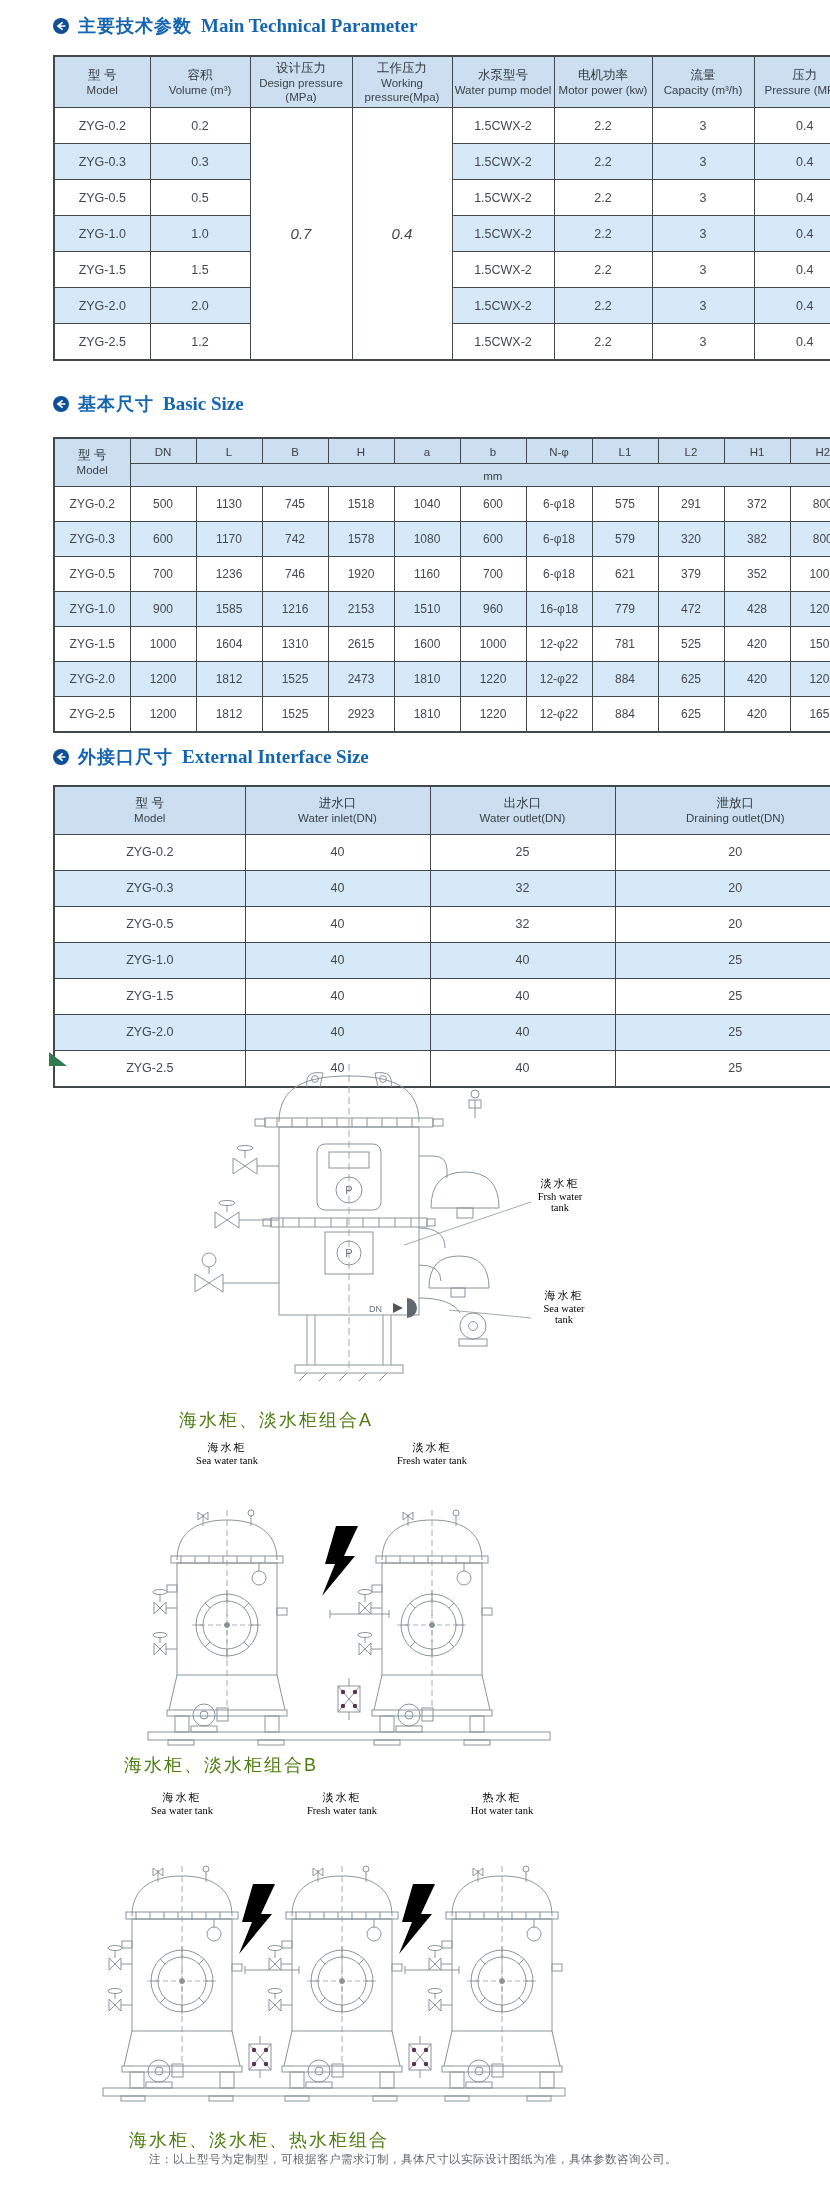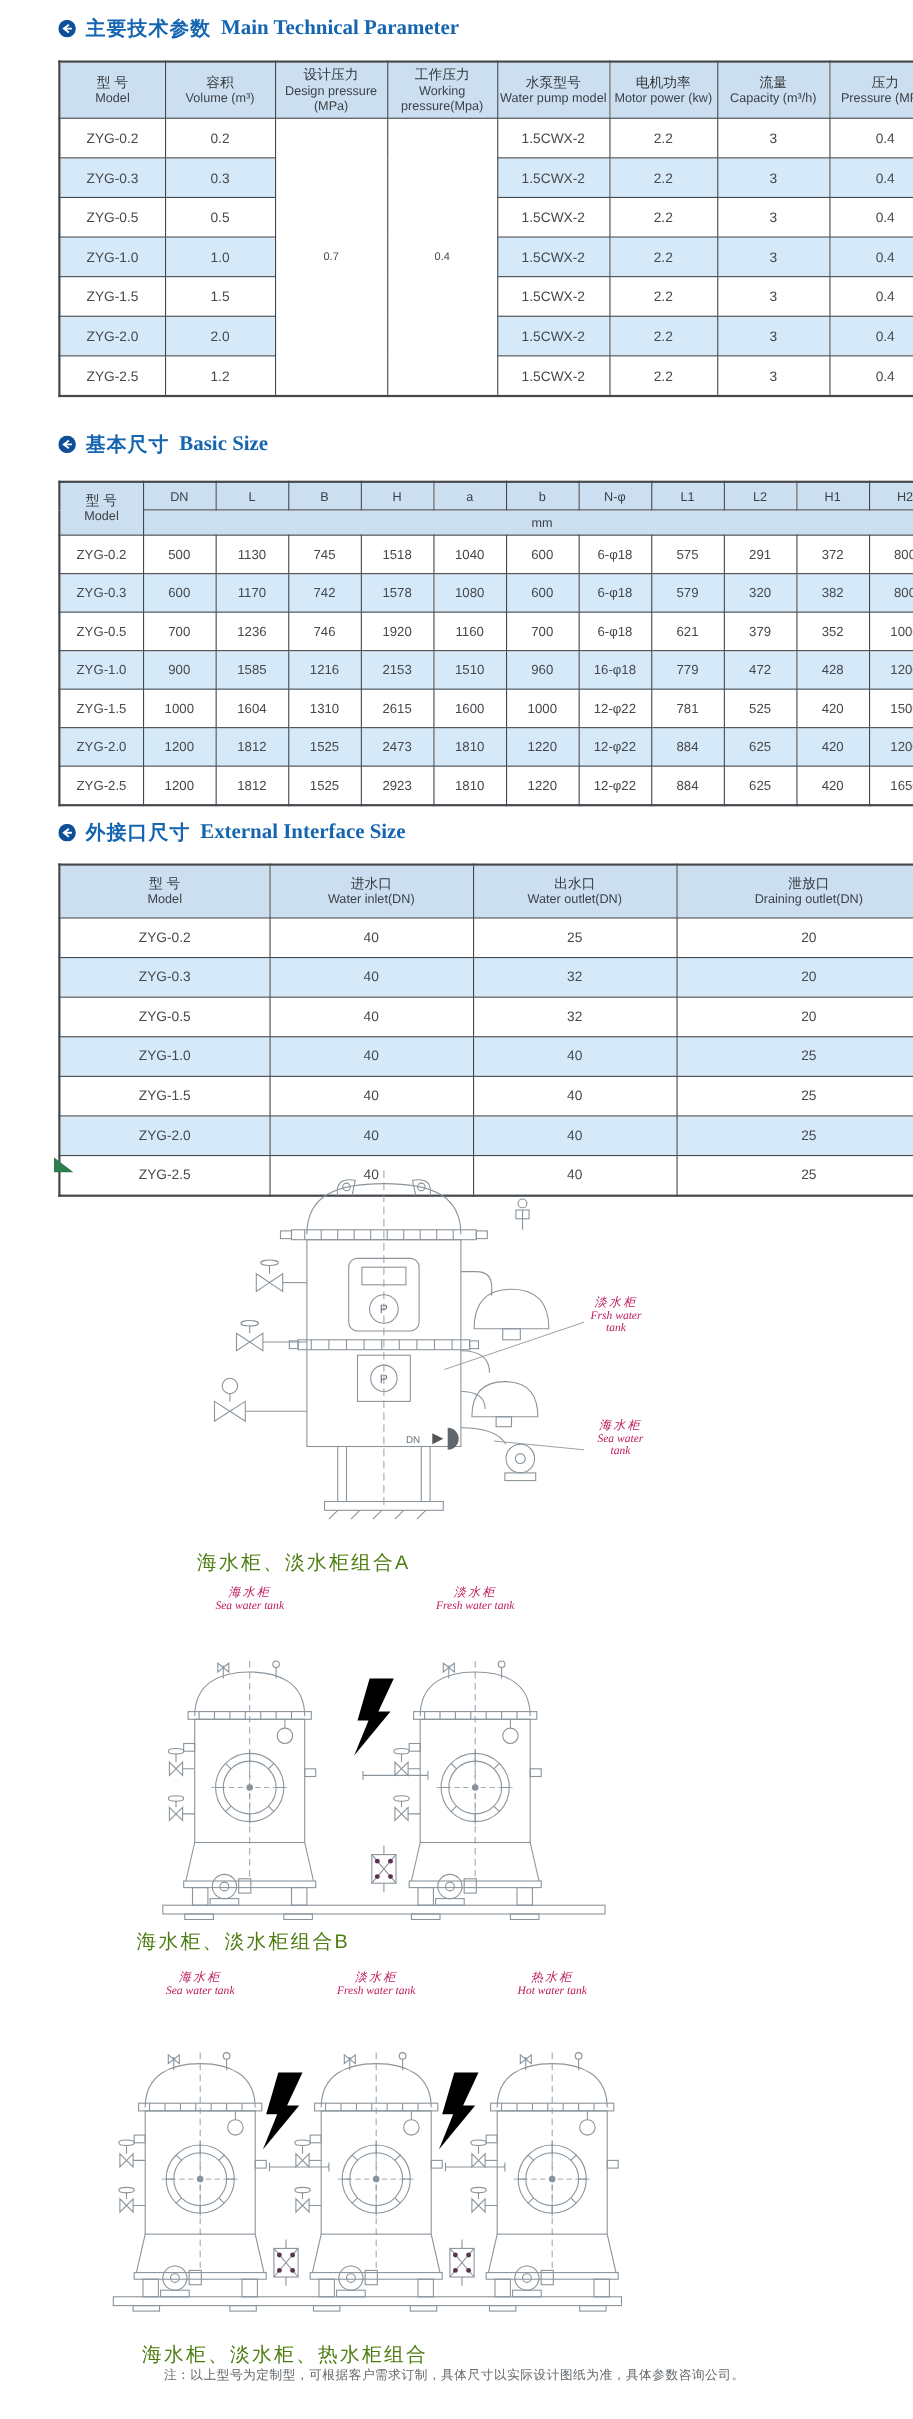--- a/index.html
+++ b/index.html
@@ -12,29 +12,29 @@
   .sec-head .h-en{font-size:19px;font-weight:bold;color:#1565b0;font-family:"Liberation Serif",serif;}
   .bullet{width:16px;height:16px;display:inline-block;}
   
   table{border-collapse:collapse;table-layout:fixed;width:802px;border:2px solid #43484c;}
   th,td{border:1px solid #43484c;text-align:center;vertical-align:middle;overflow:hidden;}
   thead th{background:#cbdff1;font-weight:normal;padding:3px 2px;}
   .th-zh{font-size:12.5px;color:#33383c;line-height:1.35;}
   .th-en{font-size:11.5px;color:#3d4247;line-height:1.2;}
   tbody td{font-size:12.5px;color:#45494d;background:#fff;height:33px;}
   tbody tr:nth-child(even) td{background:#d6e9f8;}
-  td.merged{background:#ffffff !important;font-size:10px;}
+  td.merged{background:#ffffff !important;font-size:15px;font-style:italic;}
   #t2 tbody td{height:32px;font-size:12px;}
   #t2 thead th{padding:2px;}
   #t2 .dimrow th{height:20px;}
   #t2 .unitrow th{height:17px;}
   
   .diagram{position:absolute;}
   .caption{position:absolute;text-align:left;font-size:18px;color:#4d7c0f;letter-spacing:2px;}
-  .dlabel{position:absolute;text-align:center;color:#be185d;font-style:italic;}
+  .dlabel{position:absolute;text-align:center;color:#000000;}
   .dlabel .lz{font-size:11px;letter-spacing:2px;}
   .dlabel .le{font-size:10.5px;font-family:"Liberation Serif",serif;}
   .note{position:absolute;font-size:11.5px;color:#63686d;letter-spacing:0.5px;}
   svg{display:block;}
   .lineart{stroke:#8a949c;fill:none;stroke-width:1;}
 </style>
 </head>
 <body>
 
 <div id="page">

